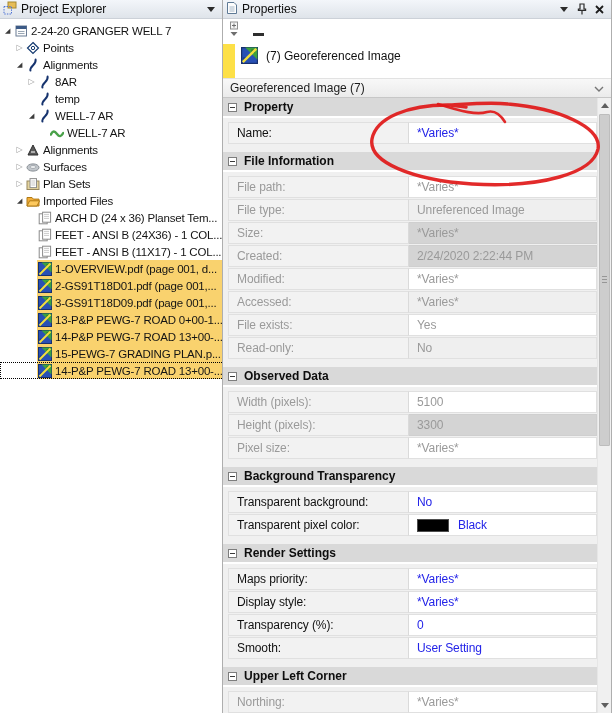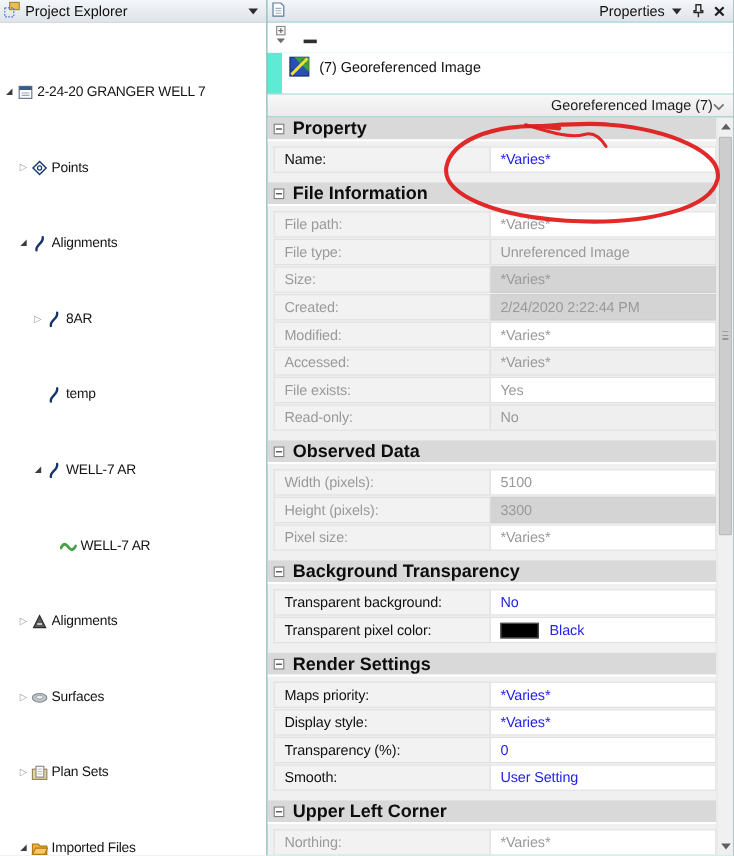--- a/index.html
+++ b/index.html
@@ -24,50 +24,49 @@
   #left-panel{
     position:absolute; left:0; top:0; width:259px; height:713px;
     background:#ffffff; border-right:1px solid #aeaeae;
     display:flex; flex-direction:column;
   }
   #tree{ padding-top:3px; flex:1; overflow:hidden; }
   .tree-row{
     height:17px; display:flex; align-items:center;
     font-size:11.5px; letter-spacing:-0.2px; white-space:nowrap; overflow:hidden;
     color:#141414;
-    margin-top:46px;
   }
   .arrow{ flex:0 0 11px; text-align:center; font-size:7px; line-height:17px; color:#3c3c3c; }
   .arrow.collapsed{ color:#9a9a9a; font-size:8px; }
   .hl-zone{ display:flex; align-items:center; flex:1; height:100%; min-width:0; }
   .tree-row.hl .hl-zone{ background:#f9d26e; }
   .tree-row.focused{ outline:1px dotted #000; outline-offset:-1px; }
   .tree-icon{ flex:0 0 15px; height:14px; margin-right:3px; display:flex; align-items:center; justify-content:center; }
   .tree-label{ padding-right:1px; overflow:hidden; }
   
   #right-panel{
     position:absolute; left:222px; top:0; width:390px; height:713px;
-    background:#5eead4; border-left:1px solid #aeaeae; border-right:1px solid #aeaeae;
-    display:flex; flex-direction:column;text-align:right;
+    background:#fde047; border-left:1px solid #aeaeae; border-right:1px solid #aeaeae;
+    display:flex; flex-direction:column;
   }
   .props-toolbar{ height:25px; background:#fff; display:flex; align-items:center; padding:0 5px; }
   .grip-dash{ width:11px; height:3px; background:#2e2e2e; margin-left:13px; margin-top:6px; }
   .sel-header{ height:34px; background:#fff; display:flex; align-items:flex-start; padding:3px 6px 0; font-size:12px; color:#111;margin-left:12px; }
   .sel-header .sel-label{ margin-left:8px; margin-top:2px; }
   .combo{
     height:20px; background:linear-gradient(#f8f8f8,#ebebeb);
     border-top:1px solid #e2e2e2; border-bottom:1px solid #c7c7c7;
     display:flex; align-items:center; padding:0 7px; font-size:12px; color:#1d1d1d;
   }
   .combo .combo-label{ flex:1; }
   .props-body{ position:relative; flex:1; overflow:hidden; background:#f0f0f0; }
   .props-scroll{ position:absolute; left:0; top:0; right:14px; bottom:0; overflow:hidden; }
   .section-header{
     height:20px; background:#d9d9d9; border-bottom:2px solid #ffffff;
-    display:flex; align-items:center; font-size:15px; font-weight:bold; color:#0d0d0d;
+    display:flex; align-items:center; font-size:12px; font-weight:bold; color:#0d0d0d;
   }
   .collapse-box{
     width:9px; height:9px; background:#fff; border:1px solid #7d7d7d;
     margin:0 7px 0 5px; position:relative; flex:0 0 9px;
   }
   .collapse-box::after{ content:""; position:absolute; left:1px; right:1px; top:3px; height:1px; background:#3a3a3a; }
   .rows{ padding:4px 0 7px 5px; }
   .prop-row{ display:flex; height:22px; margin-bottom:1px; font-size:12px; letter-spacing:-0.1px;border-radius:10px; }
   .prop-label{
     flex:0 0 181px; background:#f2f2f2; border:1px solid #e0e0e0; border-right:1px solid #dadada;

